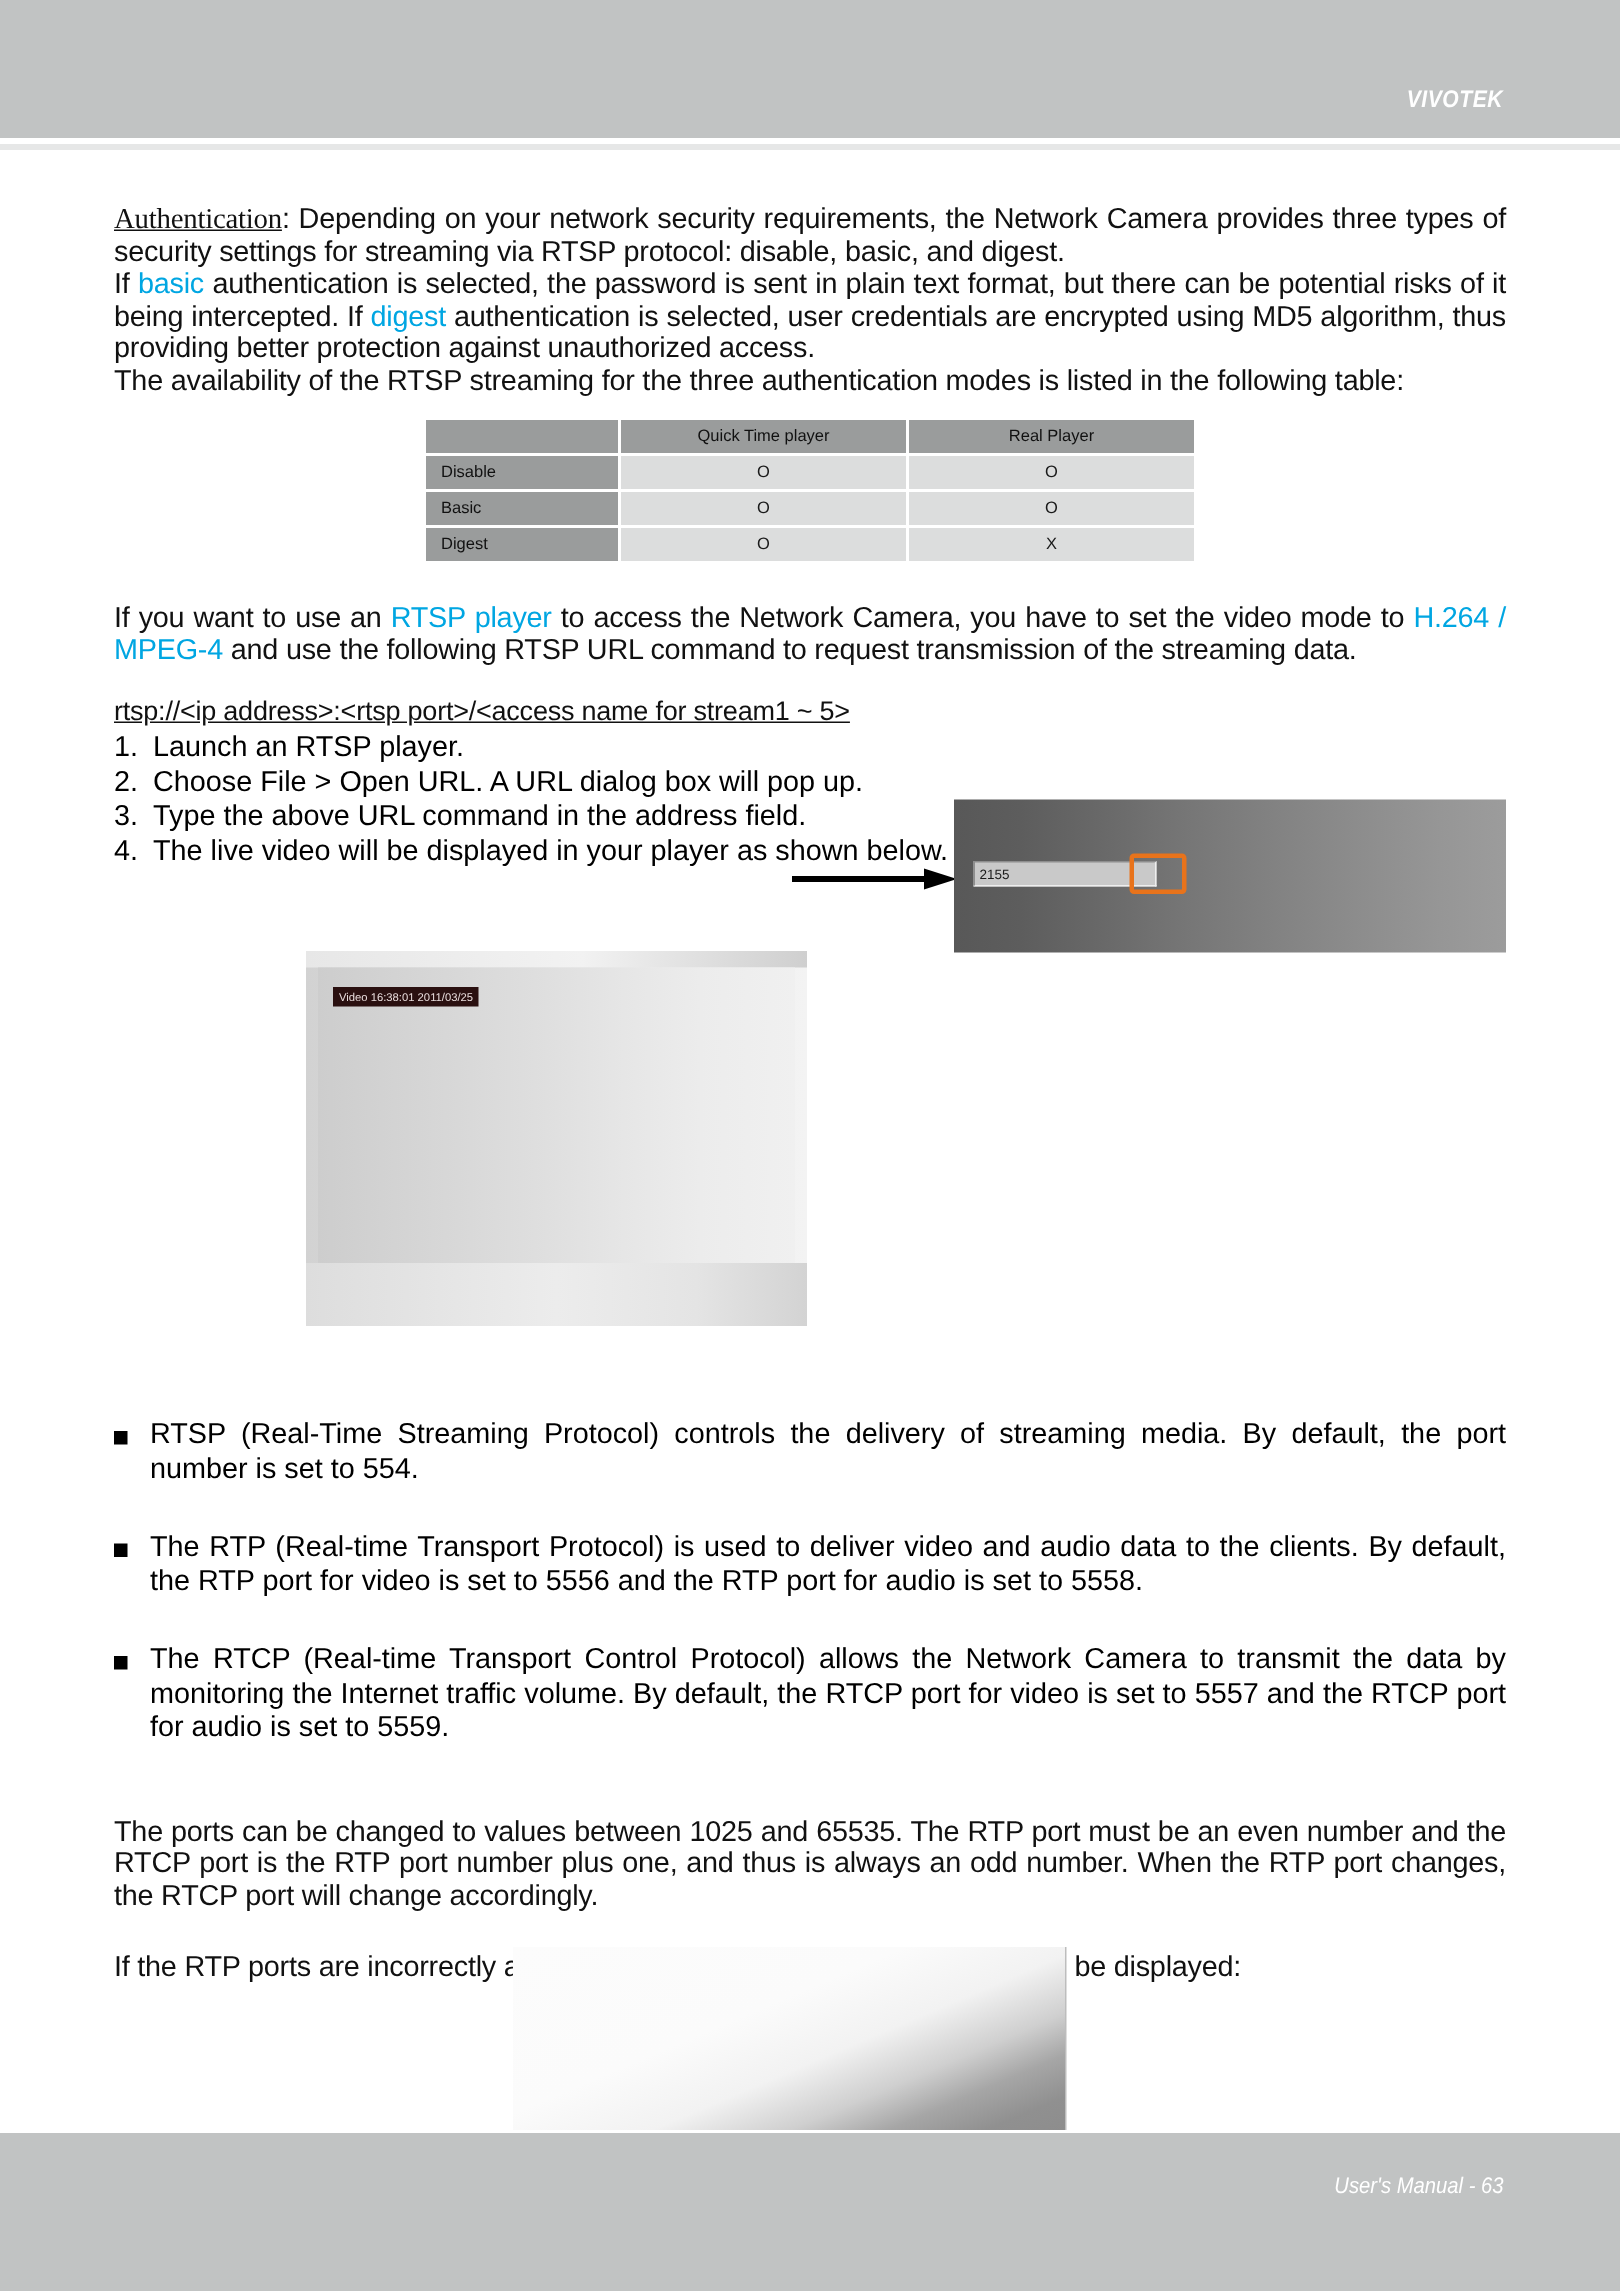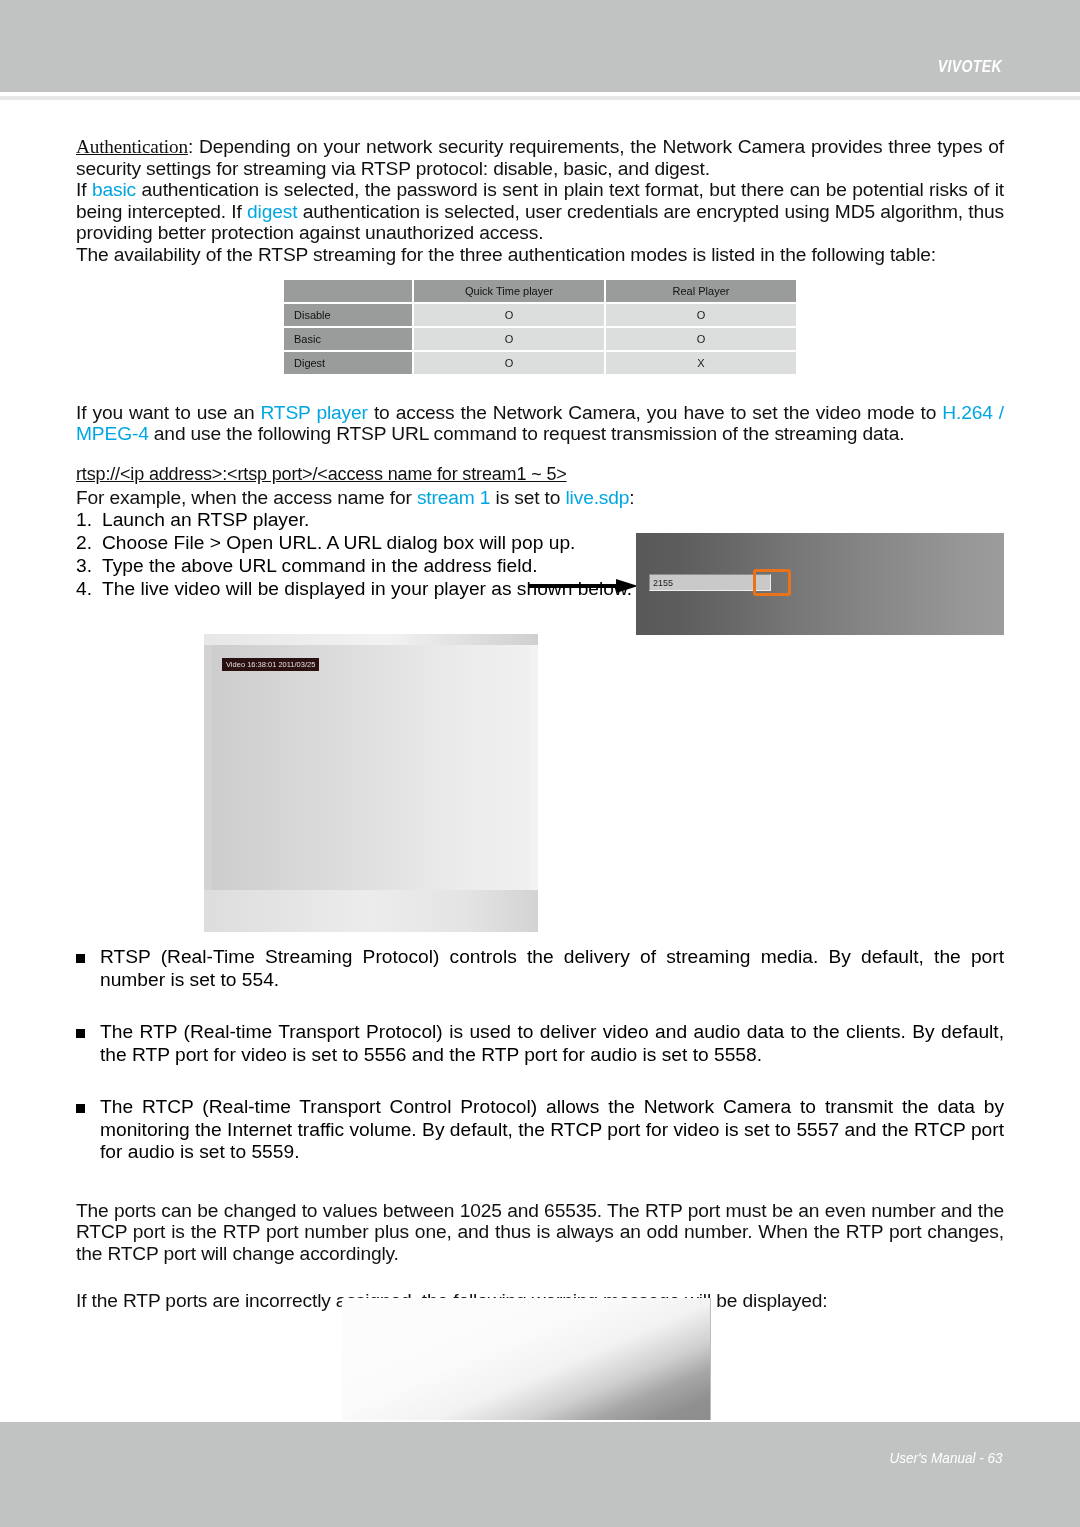--- a/index.html
+++ b/index.html
@@ -178,21 +178,21 @@
     border-radius: 3px;
     box-sizing: border-box;
   }
 
   
   .player-shot {
     position: absolute;
     left: 204px;
     top: 634px;
     width: 334px;
-    height: 298px;
+    height: 250px;
     background: linear-gradient(90deg,
         #d2d2d2 0%, #d6d6d6 14%, #dcdcdc 28%,
         #e2e2e2 44%, #e8e8e8 60%, #ededed 76%,
         #f1f1f1 90%, #f3f3f3 100%);
     overflow: hidden;
   }
   .player-shot .top-band {
     position: absolute;
     left: 0; top: 0;
     width: 334px; height: 11px;
@@ -232,21 +232,21 @@
     list-style: none;
     font-size: 19.2px;
     line-height: 22.5px;
   }
   ul.bullets > li {
     position: relative;
     padding-left: 24px;
     text-align: justify;
     margin-bottom: 30px;
   }
-  ul.bullets > li:last-child { margin-bottom: 0; }
+  ul.bullets > li:last-child { margin-bottom: 11px; }
   ul.bullets > li .bullet {
     position: absolute;
     left: 0;
     top: 8px;
     width: 9px;
     height: 9px;
     background: #000;
   }
 
   
@@ -327,21 +327,20 @@
     </table>
   </div>
 
   <div class="spacer-md"></div>
 
 
   <p class="para"><span>If you want to use an </span><span class="cyan">RTSP player</span><span> to access the Network Camera, you have to set the video mode to </span><span class="cyan">H.264 / MPEG-4</span><span> and use the following RTSP URL command to request transmission of the streaming data.</span></p>
 
   <p class="para cyan" style="font-size:18px; line-height:26px; margin-top:16px;text-decoration:underline;">rtsp://&lt;ip address&gt;:&lt;rtsp port&gt;/&lt;access name for stream1 ~ 5&gt;</p>
 
-  <p class="para"><span>For example, when the access name for </span><span class="cyan">stream 1</span><span> is set to </span><span class="cyan">live.sdp</span><span>:</span></p>
 
   <ol class="steps">
     <li><span class="num">1.</span><span>Launch an RTSP player.</span></li>
     <li><span class="num">2.</span><span>Choose File &gt; Open URL. A URL dialog box will pop up.</span></li>
     <li><span class="num">3.</span><span>Type the above URL command in the address field.</span></li>
     <li><span class="num">4.</span><span>The live video will be displayed in your player as shown below.</span></li>
   </ol>
 
 </div>
 

